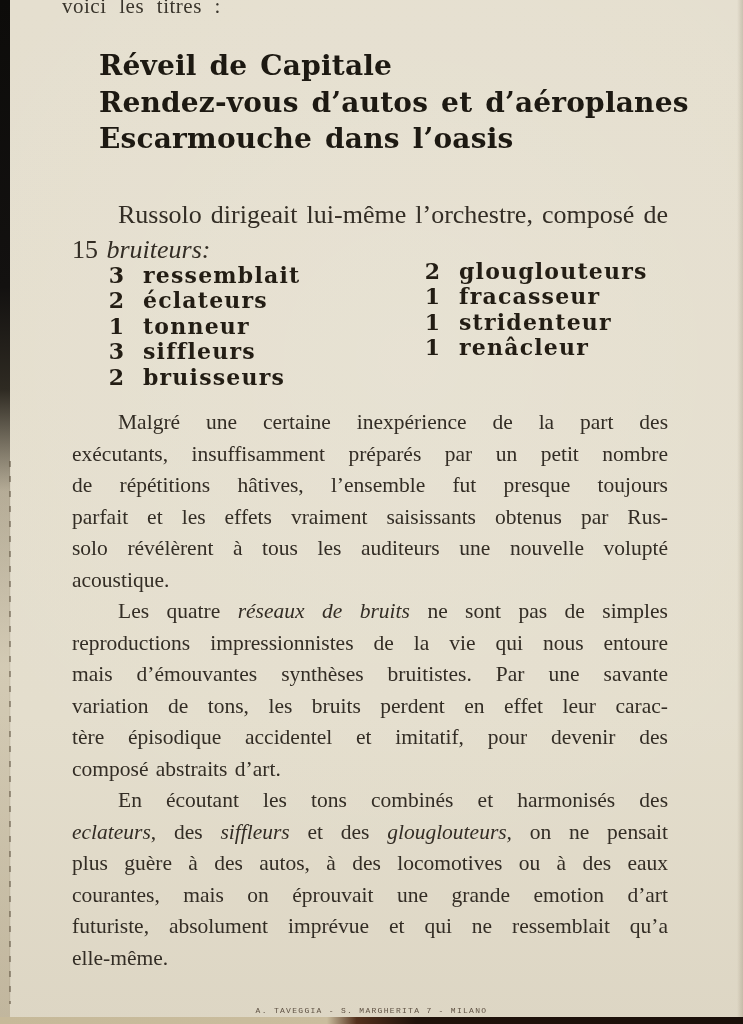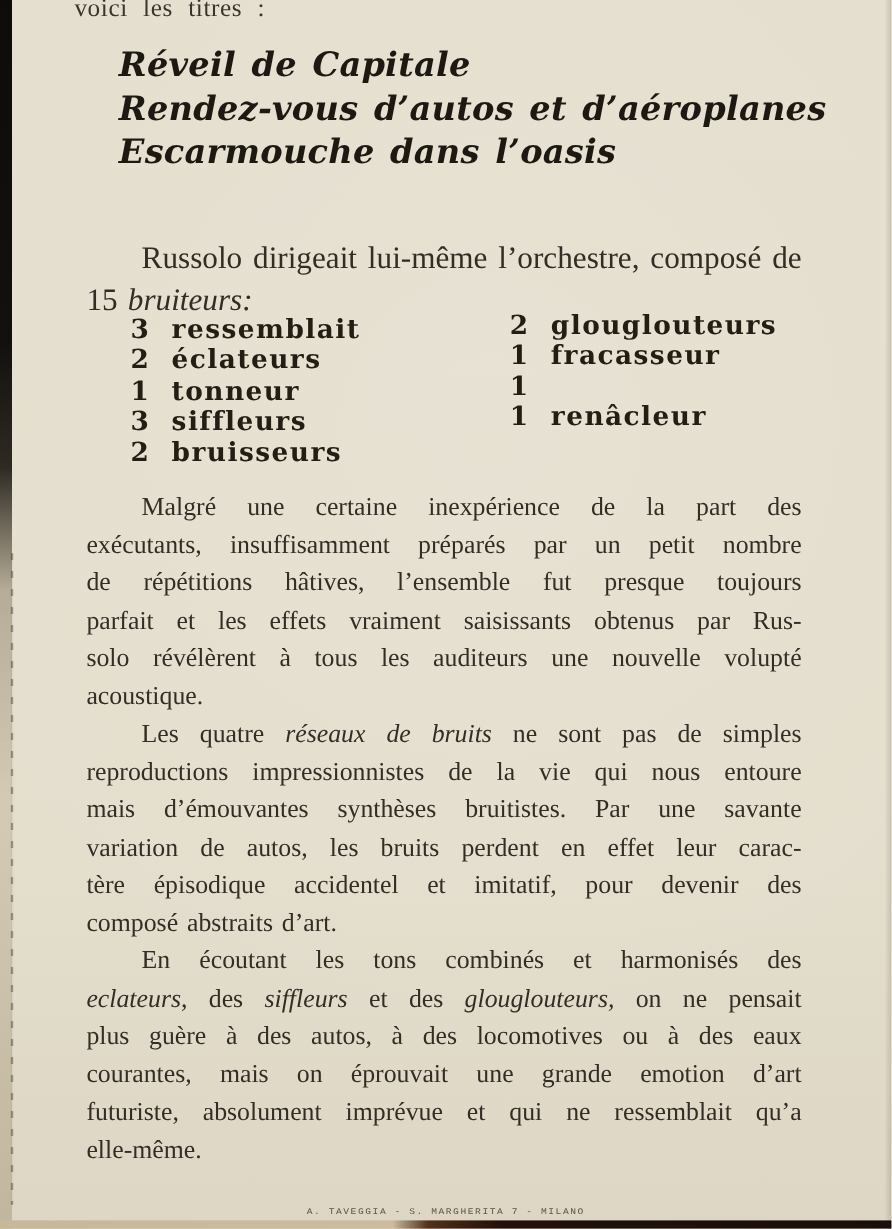--- a/index.html
+++ b/index.html
@@ -16,21 +16,21 @@
 
   
   .intro-line {
     position: absolute; left: 62px; top: -9px;
     font-size: 21px; line-height: 30px;
     color: #3a352c; word-spacing: 7px; letter-spacing: 0.5px;
     white-space: nowrap;
   }
 
   
-  .headlines { position: absolute; left: 99px; top: 36px; font-style: italic; }
+  .headlines { position: absolute; left: 99px; top: 48px; }
   .hl {
     font-family: "DejaVu Serif", serif;
     font-weight: bold; font-size: 28px; line-height: 36.5px;
     color: var(--headline-ink, #1d1912);
     letter-spacing: 0.2px; word-spacing: 3px;
     white-space: nowrap;
   }
 
   
   .pline { text-align: justify; text-align-last: justify; }
@@ -140,20 +140,21 @@
       <div class="lrow">
         <span class="num">2</span>
         <span class="nm">glouglouteurs</span>
       </div>
       <div class="lrow">
         <span class="num">1</span>
         <span class="nm">fracasseur</span>
       </div>
       <div class="lrow">
         <span class="num">1</span>
+        <span class="nm">stridenteur</span>
       </div>
       <div class="lrow">
         <span class="num">1</span>
         <span class="nm">renâcleur</span>
       </div>
     </div>
   </div>
 
   <div class="bodytext">
     <div class="para">
@@ -161,21 +162,21 @@
         <div class="pline"><span>exécutants, insuffisamment préparés par un petit nombre</span></div>
         <div class="pline"><span>de répétitions hâtives, l’ensemble fut presque toujours</span></div>
         <div class="pline"><span>parfait et les effets vraiment saisissants obtenus par Rus-</span></div>
         <div class="pline"><span>solo révélèrent à tous les auditeurs une nouvelle volupté</span></div>
         <div class="pline plast"><span>acoustique.</span></div>
       </div>
     <div class="para">
         <div class="pline pfirst"><span>Les quatre </span><span class="it">réseaux de bruits</span><span> ne sont pas de simples</span></div>
         <div class="pline"><span>reproductions impressionnistes de la vie qui nous entoure</span></div>
         <div class="pline"><span>mais d’émouvantes synthèses bruitistes. Par une savante</span></div>
-        <div class="pline"><span>variation de autos, les bruits perdent en effet leur carac-</span></div>
+        <div class="pline"><span>variation de tons, les bruits perdent en effet leur carac-</span></div>
         <div class="pline"><span>tère épisodique accidentel et imitatif, pour devenir des</span></div>
         <div class="pline plast"><span>composé abstraits d’art.</span></div>
       </div>
     <div class="para">
         <div class="pline pfirst"><span>En écoutant les tons combinés et harmonisés des</span></div>
         <div class="pline"><span class="it">eclateurs</span><span>, des </span><span class="it">siffleurs</span><span> et des </span><span class="it">glouglouteurs,</span><span> on ne pensait</span></div>
         <div class="pline"><span>plus guère à des autos, à des locomotives ou à des eaux</span></div>
         <div class="pline"><span>courantes, mais on éprouvait une grande emotion d’art</span></div>
         <div class="pline"><span>futuriste, absolument imprévue et qui ne ressemblait qu’a</span></div>
         <div class="pline plast"><span>elle-même.</span></div>

